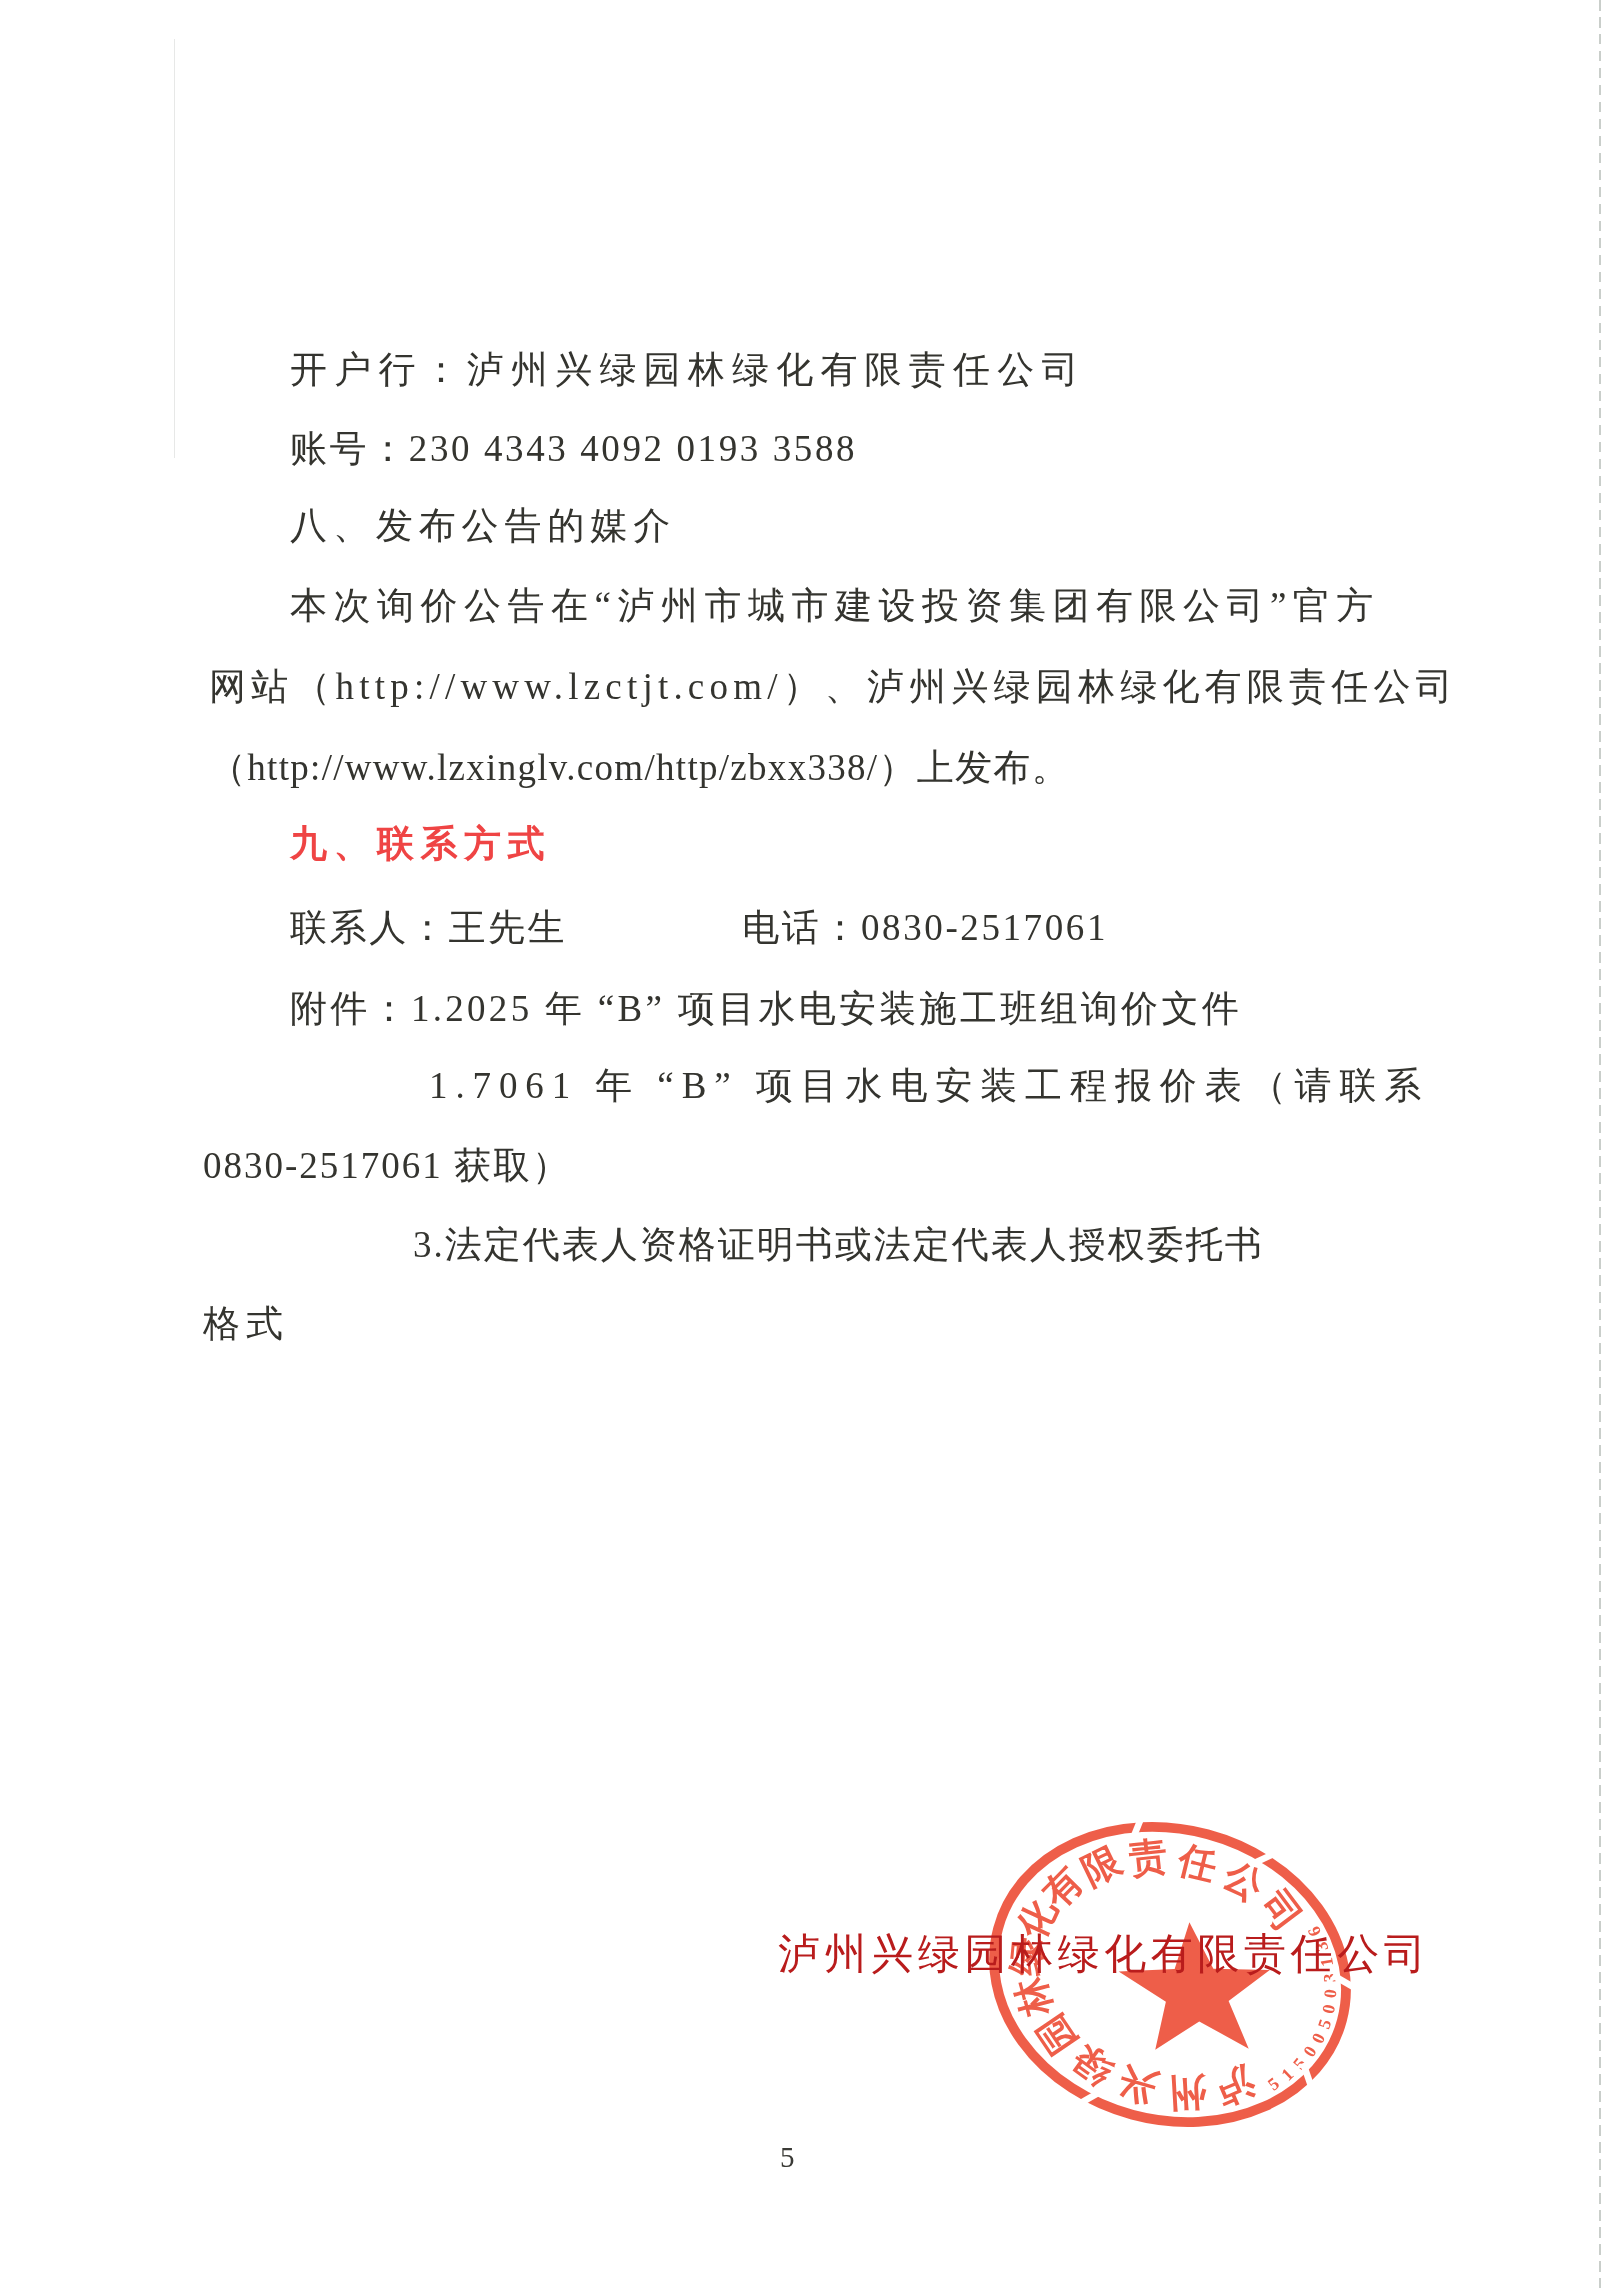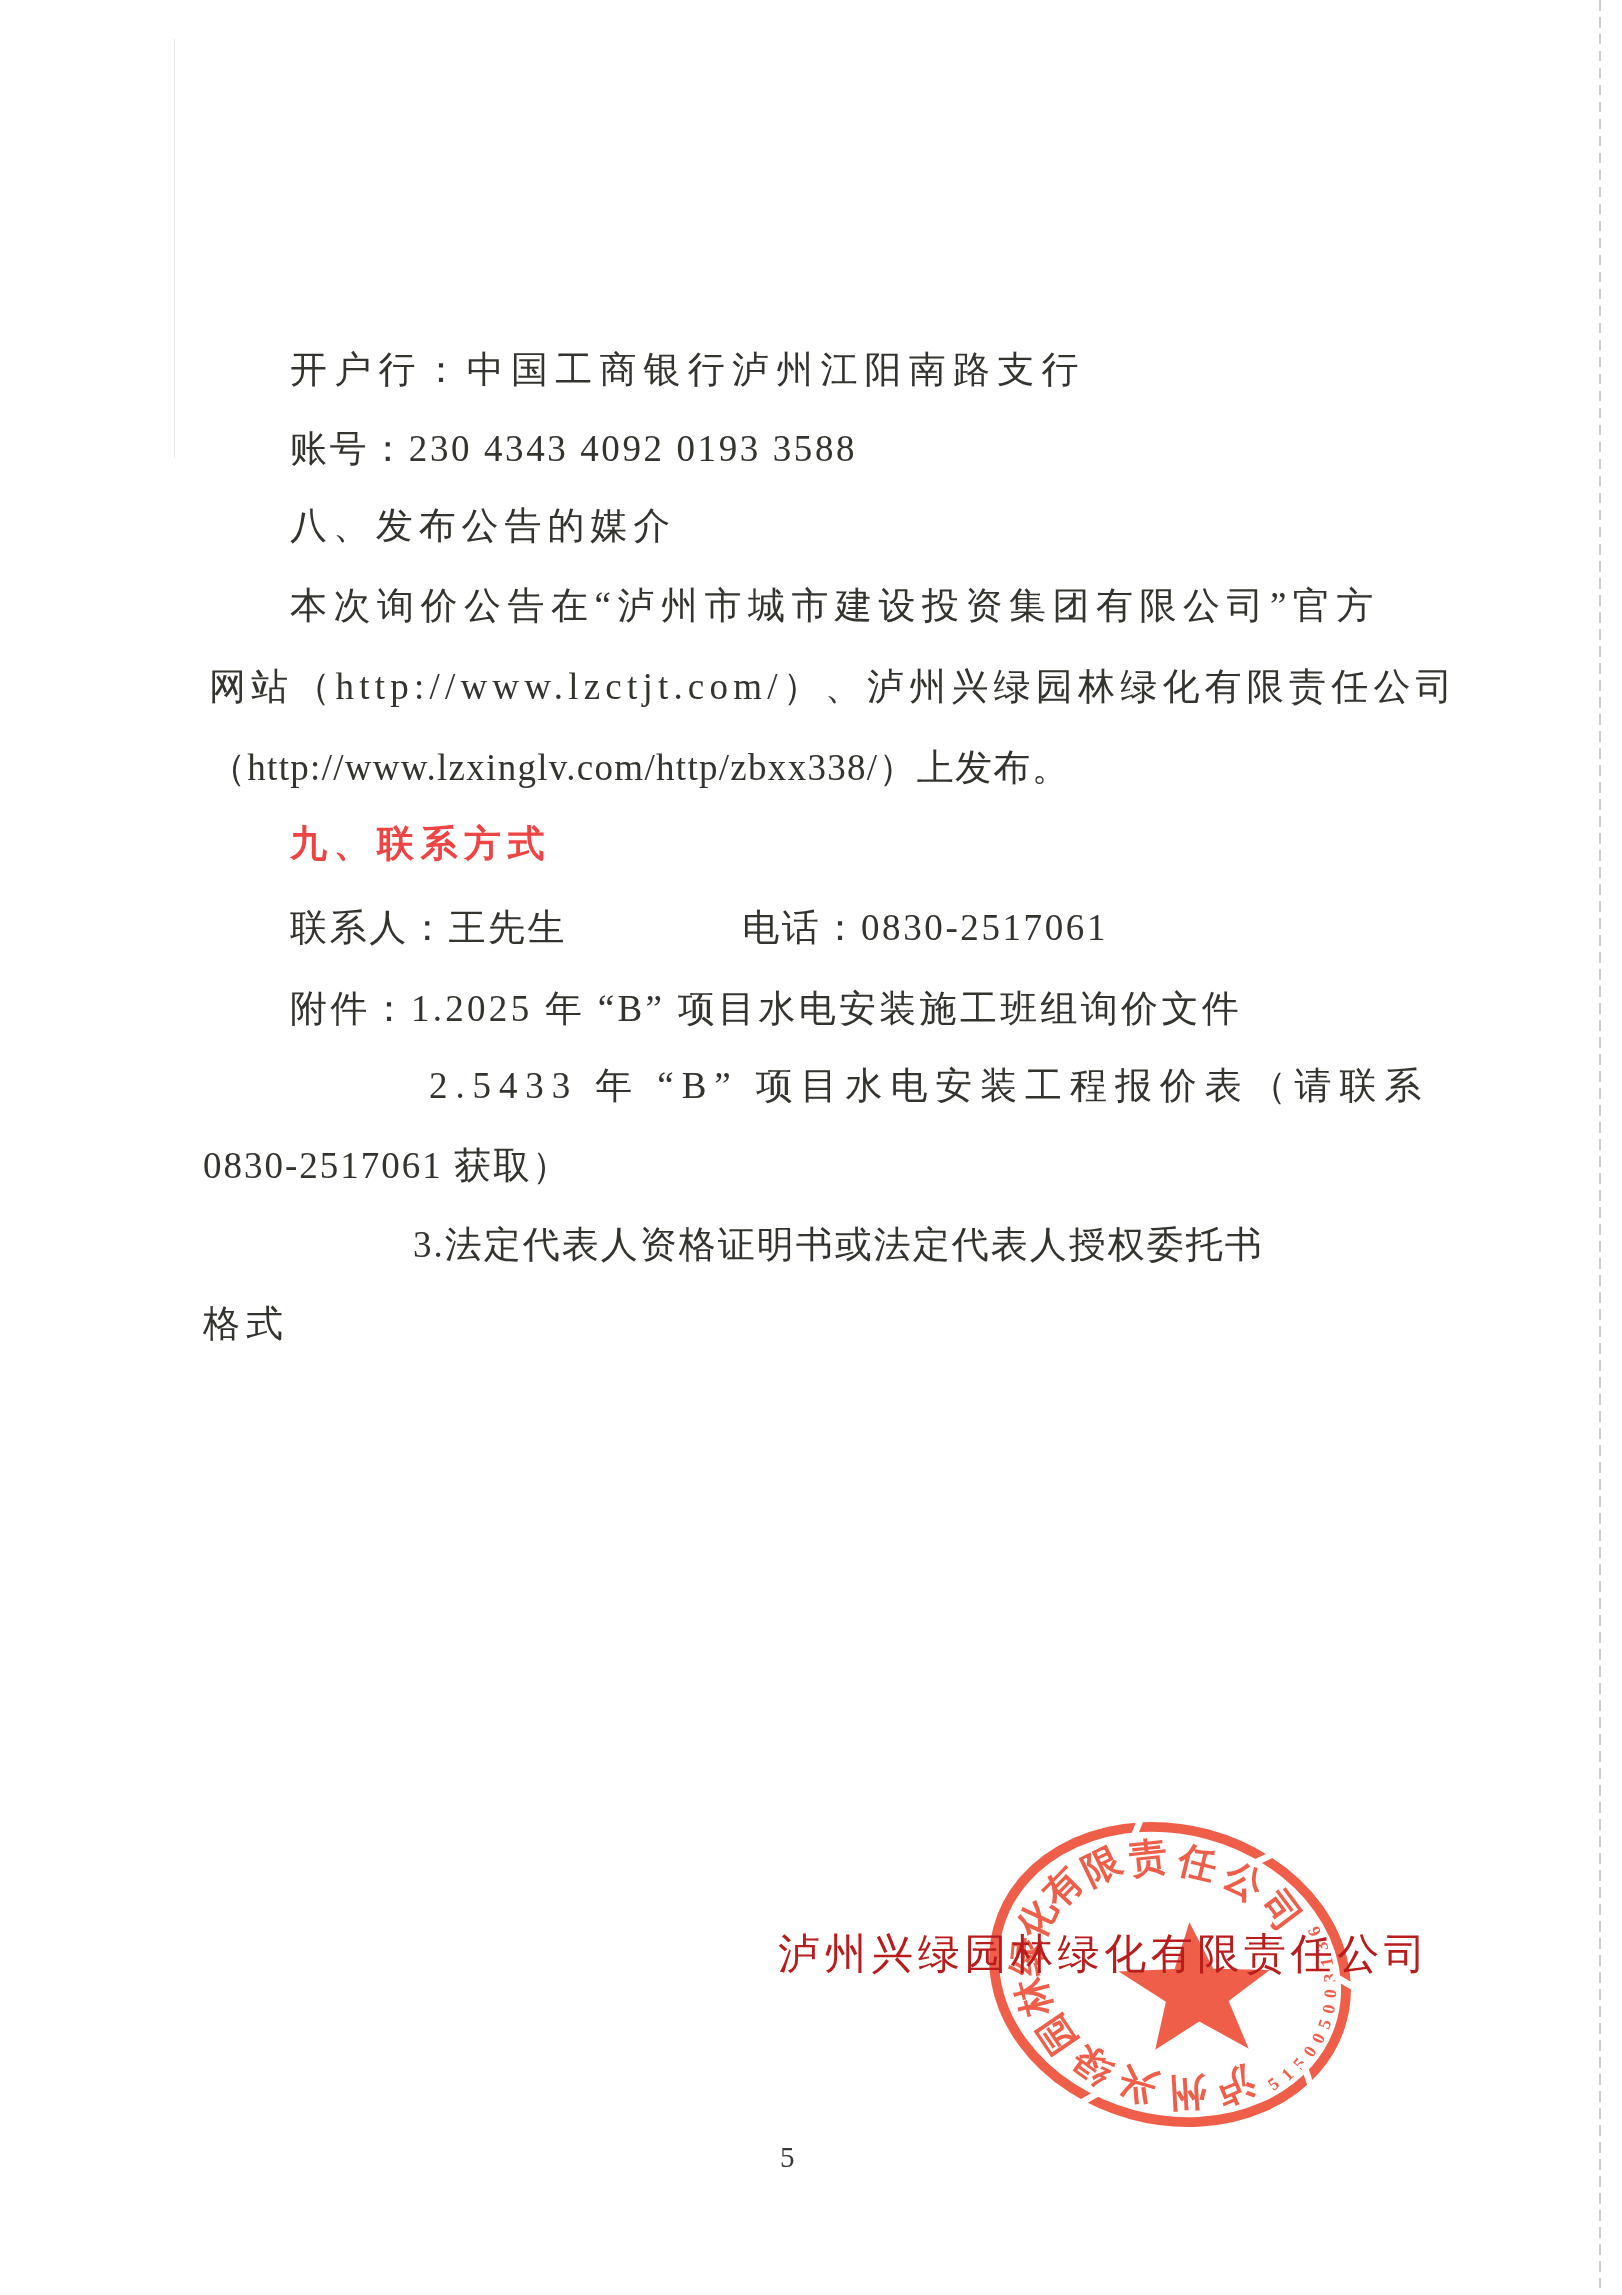--- a/index.html
+++ b/index.html
@@ -81,21 +81,21 @@
           <text x="352.66964916382904" y="477.8506453872536" transform="rotate(-38 352.66964916382904 477.8506453872536)" class="stamp-serial-char">6</text>
         </g>
       <rect class="stamp-break" x="431.4" y="152.7" width="10" height="46" transform="rotate(97 436.4 175.7)"></rect>
       <rect class="stamp-break" x="435.6" y="352" width="10" height="46" transform="rotate(140 440.6 375)"></rect>
       <rect class="stamp-break" x="284.5" y="521.7" width="10" height="46" transform="rotate(195 289.5 544.7)"></rect>
       <rect class="stamp-break" x="129.7" y="503.5" width="10" height="46" transform="rotate(236 134.7 526.5)"></rect>
       <rect class="stamp-break" x="12.6" y="188.6" width="10" height="46" transform="rotate(315 17.6 211.6)"></rect>
     </g>
   </svg>
 
-  <div class="line" style="left:290px;top:349px;letter-spacing:7.2px">开户行：中国工商银行泸州江阳南路支行</div>
+  <div class="line" style="left:290px;top:349px;letter-spacing:7.2px">开户行：泸州兴绿园林绿化有限责任公司</div>
 
   <div class="line" style="left:290px;top:428px;letter-spacing:2.6px">账号：230 4343 4092 0193 3588</div>
 
   <div class="line" style="left:290px;top:505px;letter-spacing:5.9px">八、发布公告的媒介</div>
 
   <div class="line" style="left:290px;top:585px;letter-spacing:6.5px">本次询价公告在“泸州市城市建设投资集团有限公司”官方</div>
 
   <div class="line" style="left:209px;top:666px;letter-spacing:5.2px">
     <span>网站（</span><span class="link">http://www.lzctjt.com/</span><span>）、泸州兴绿园林绿化有限责任公司</span>
   </div>
@@ -103,21 +103,21 @@
   <div class="line" style="left:209px;top:747px;letter-spacing:1.3px">（http://www.lzxinglv.com/http/zbxx338/）上发布。</div>
 
   <div class="line bold" style="left:290px;top:823px;letter-spacing:6.5px">九、联系方式</div>
 
   <div class="line" style="left:290px;top:907px;letter-spacing:2.6px">
     <span>联系人：王先生</span><span style="display:inline-block;width:175px"></span><span>电话：0830-2517061</span>
   </div>
 
   <div class="line" style="left:290px;top:988px;letter-spacing:3.3px">附件：1.2025 年 “B” 项目水电安装施工班组询价文件</div>
 
-  <div class="line" style="left:429px;top:1065px;letter-spacing:7.9px">2.5433 年 “B” 项目水电安装工程报价表（请联系</div>
+  <div class="line" style="left:429px;top:1065px;letter-spacing:7.9px">1.7061 年 “B” 项目水电安装工程报价表（请联系</div>
 
   <div class="line" style="left:203px;top:1145px;letter-spacing:2px">0830-2517061 获取）</div>
 
   <div class="line" style="left:413px;top:1224px;letter-spacing:2px">3.法定代表人资格证明书或法定代表人授权委托书</div>
 
   <div class="line" style="left:203px;top:1303px;letter-spacing:5.9px">格式</div>
 
   <div class="line sig" style="left:778px;top:1930px;letter-spacing:4.6px">泸州兴绿园林绿化有限责任公司</div>
 
 

